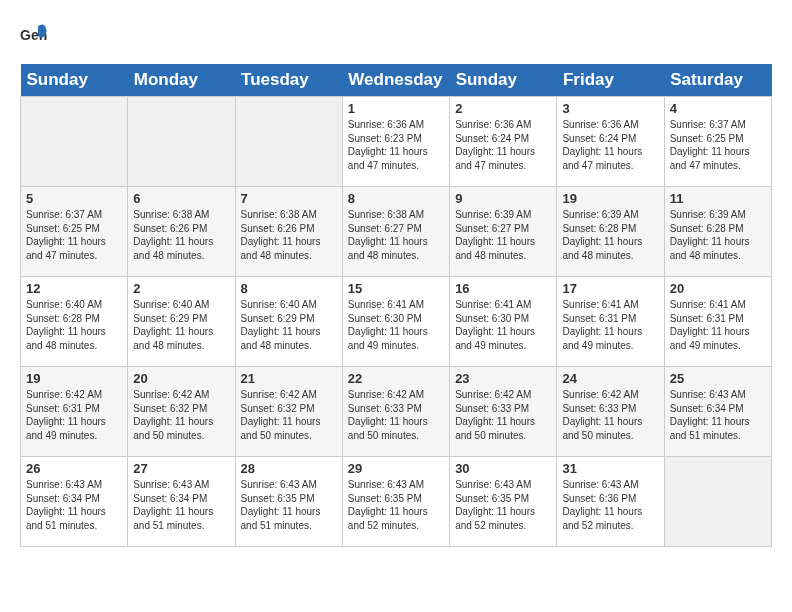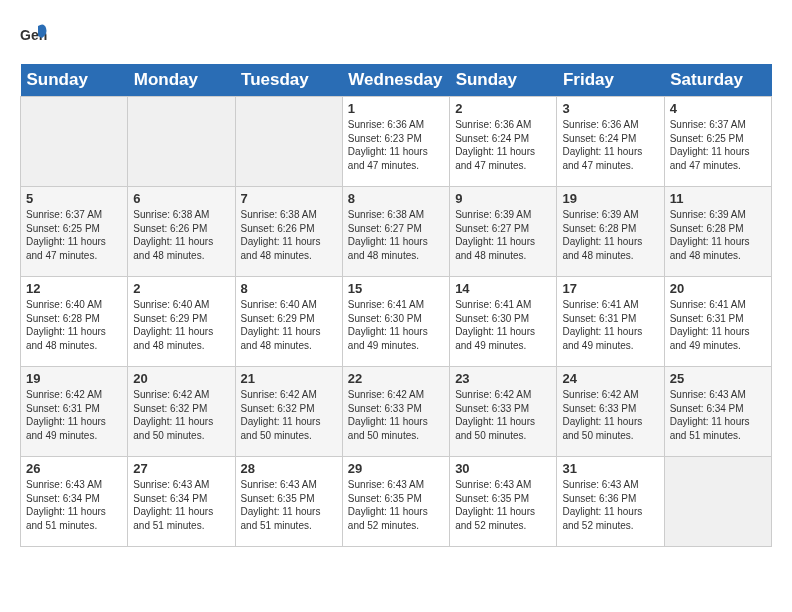--- a/index.html
+++ b/index.html
@@ -214,21 +214,21 @@
 Sunset: 6:29 PM
 Daylight: 11 hours and 48 minutes.</div>
         </td>
         <td>
           <span class="day-number">15</span>
           <div class="day-info" style="white-space: pre-line;">Sunrise: 6:41 AM
 Sunset: 6:30 PM
 Daylight: 11 hours and 49 minutes.</div>
         </td>
         <td>
-          <span class="day-number">14</span>
+          <span class="day-number">16</span>
           <div class="day-info" style="white-space: pre-line;">Sunrise: 6:41 AM
 Sunset: 6:30 PM
 Daylight: 11 hours and 49 minutes.</div>
         </td>
         <td>
           <span class="day-number">17</span>
           <div class="day-info" style="white-space: pre-line;">Sunrise: 6:41 AM
 Sunset: 6:31 PM
 Daylight: 11 hours and 49 minutes.</div>
         </td>

